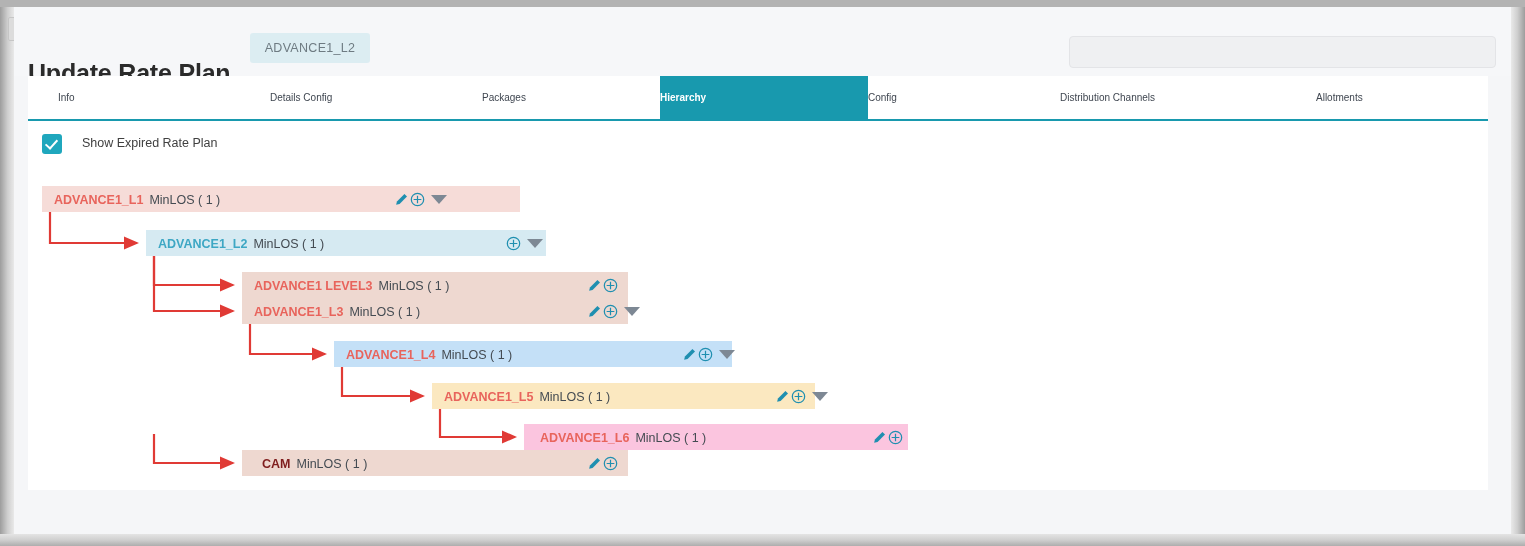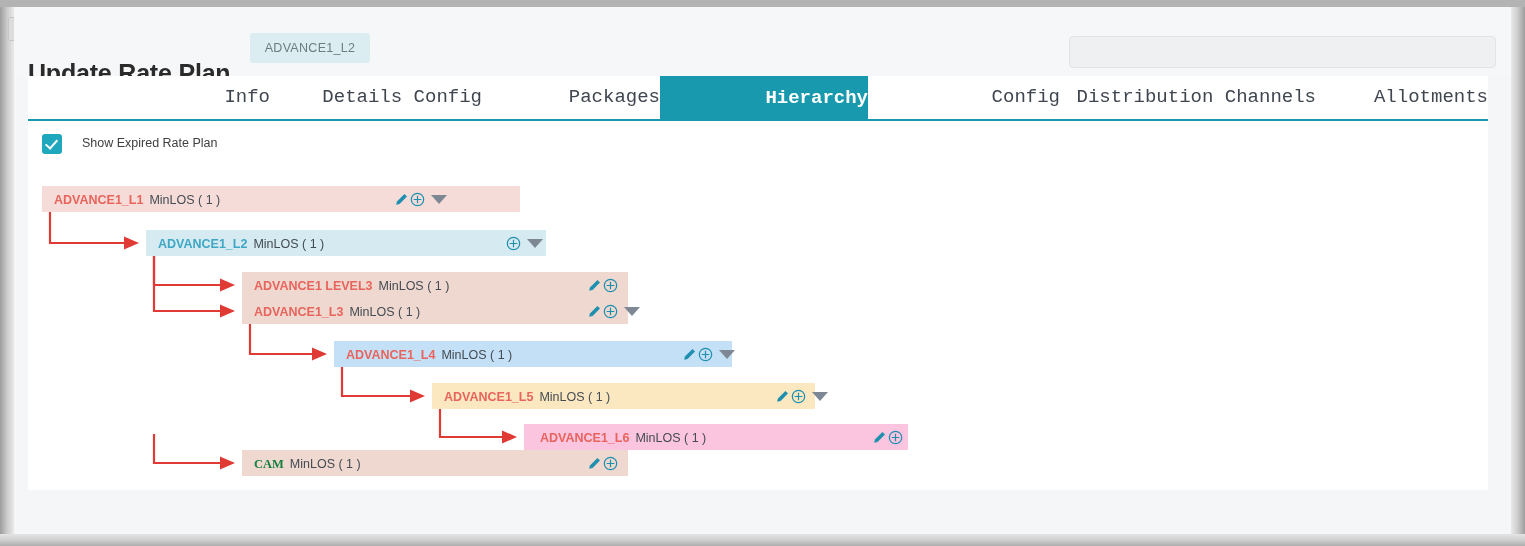--- a/index.html
+++ b/index.html
@@ -67,22 +67,22 @@
   }
 
   
   #tabbar{
     position:absolute;left:0;top:0;width:1460px;height:45px;
     border-bottom:2px solid #1899ae;
     box-sizing:border-box;
   }
   .tab{
     position:absolute;top:0;height:43px;line-height:43px;
-    text-align:right;font-size:19px;color:#3f4650;
-    cursor:pointer;user-select:none;font-family:Liberation Mono, monospace;
+    text-align:left;font-size:10px;color:#3f4650;
+    cursor:pointer;user-select:none;
   }
   .tab.active{
     background:#1899ae;color:#ffffff;font-weight:bold;height:45px;line-height:44px;
   }
 
   
   #chk-wrap{position:absolute;left:14px;top:58px;width:300px;height:24px;}
   #chk-box{
     position:absolute;left:0;top:0;width:20px;height:20px;
     background:#1fa7bd;border-radius:3px;cursor:pointer;
@@ -232,21 +232,21 @@
         <div class="node" style="left: 496px; top: 348px; width: 384px; height: 26px; background: rgb(251, 197, 223);"><span class="node-name" style="color: rgb(232, 100, 92); margin-left: 16px;">ADVANCE1_L6</span><span class="node-meta" style="margin-left: 6px;">MinLOS ( 1 )</span></div>
         <div class="node-actions" style="left: 845px; top: 348px;">
           <svg width="13" height="13" viewBox="0 0 16 16" style="cursor: pointer;">
             <path d="M11.6 1.2 L14.8 4.4 L5.6 13.6 L1.4 14.6 L2.4 10.4 Z" fill="#1f8fb0"></path>
           </svg>
           <svg width="15" height="15" viewBox="0 0 16 16" style="cursor: pointer;">
             <circle cx="8" cy="8" r="6.6" fill="none" stroke="#1f8fb0" stroke-width="1.3"></circle>
             <path d="M8 3.9 V12.1 M3.9 8 H12.1" stroke="#1f8fb0" stroke-width="1.3"></path>
           </svg>
         </div>
-        <div class="node" style="left: 214px; top: 374px; width: 386px; height: 26px; background: rgb(238, 216, 208);"><span class="node-name" style="color: #15803d; margin-left: 12px; font-family: Liberation Serif, serif;">CAM</span><span class="node-meta" style="margin-left: 6px;">MinLOS ( 1 )</span></div>
+        <div class="node" style="left: 214px; top: 374px; width: 386px; height: 26px; background: rgb(238, 216, 208);"><span class="node-name" style="color: #7f1d1d; margin-left: 20px;">CAM</span><span class="node-meta" style="margin-left: 6px;">MinLOS ( 1 )</span></div>
         <div class="node-actions" style="left: 560px; top: 374px;">
           <svg width="13" height="13" viewBox="0 0 16 16" style="cursor: pointer;">
             <path d="M11.6 1.2 L14.8 4.4 L5.6 13.6 L1.4 14.6 L2.4 10.4 Z" fill="#1f8fb0"></path>
           </svg>
           <svg width="15" height="15" viewBox="0 0 16 16" style="cursor: pointer;">
             <circle cx="8" cy="8" r="6.6" fill="none" stroke="#1f8fb0" stroke-width="1.3"></circle>
             <path d="M8 3.9 V12.1 M3.9 8 H12.1" stroke="#1f8fb0" stroke-width="1.3"></path>
           </svg>
         </div>
       </div>

